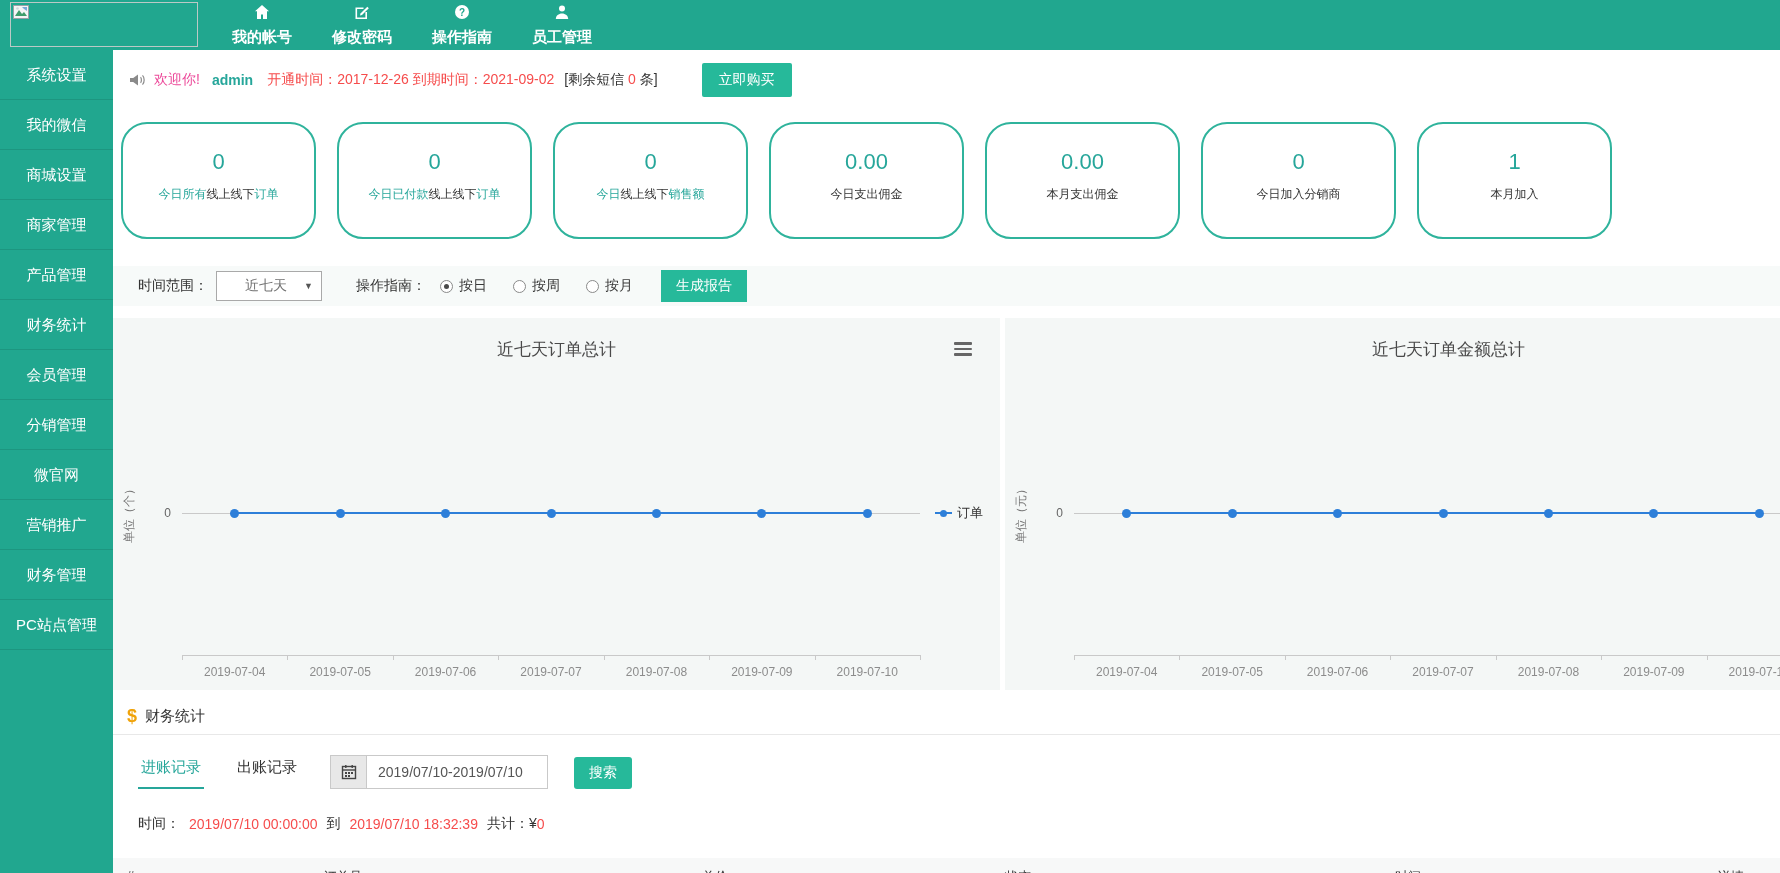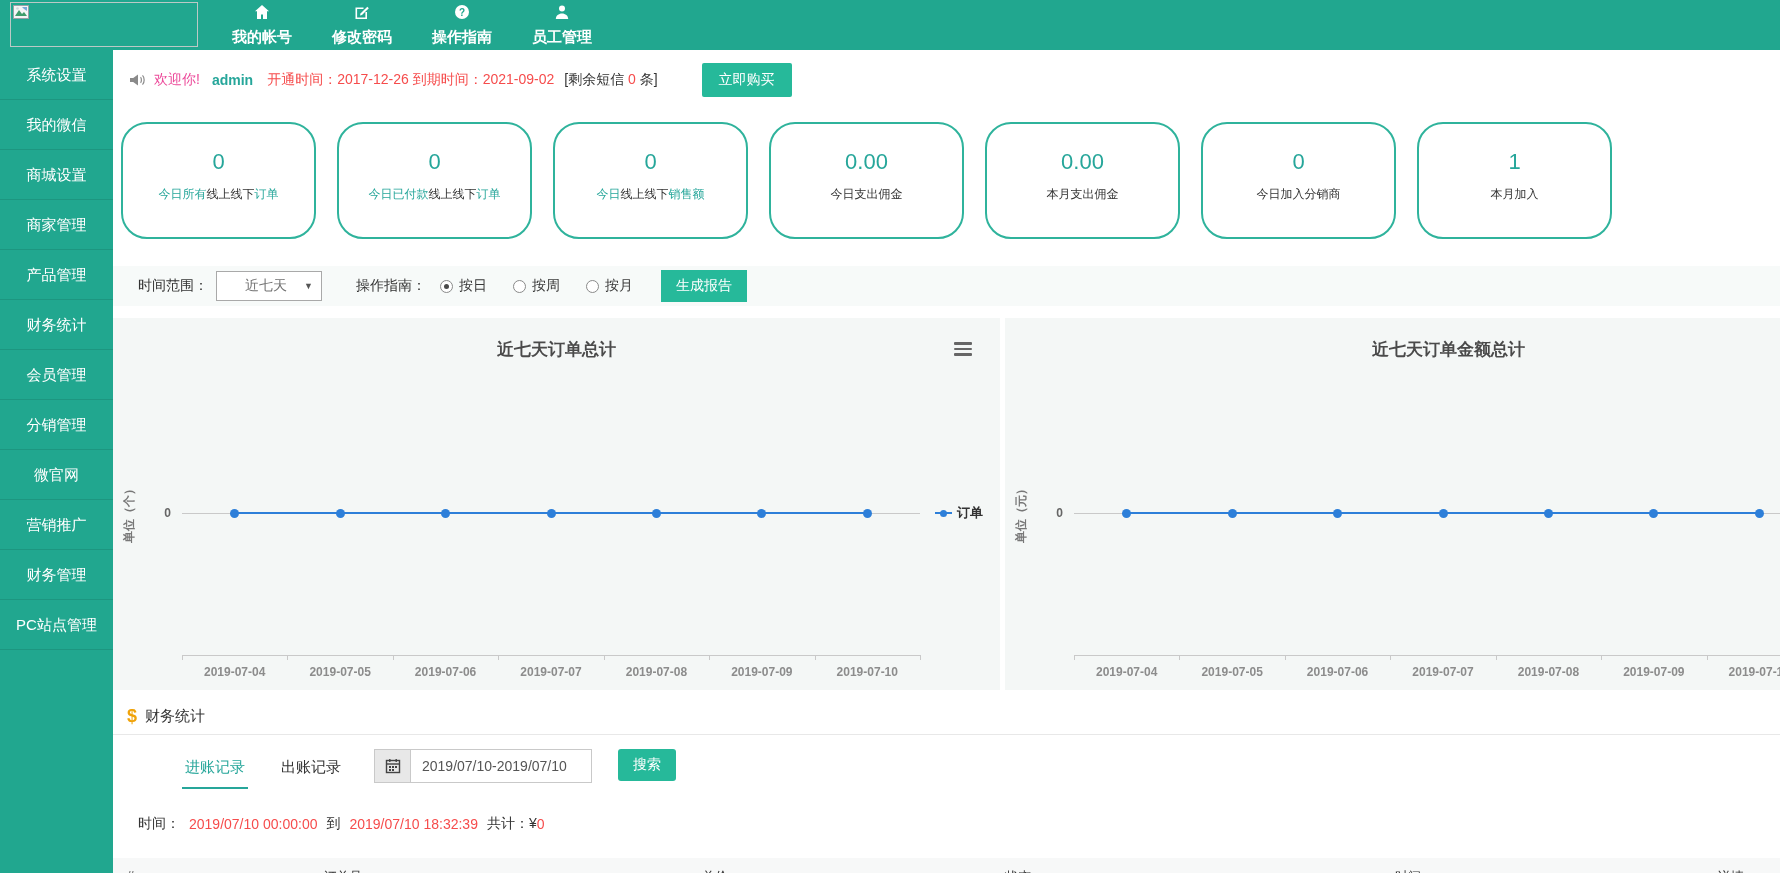--- a/index.html
+++ b/index.html
@@ -56,41 +56,41 @@
   .select-box .sel-val{flex:1;color:#737373;margin-left:20px;}
   .chev{font-size:9px;color:#555;}
   .f-gran{margin-left:34px;}
   .radio-group{display:flex;align-items:center;gap:26px;margin-left:14px;}
   .radio-opt{display:flex;align-items:center;gap:6px;cursor:pointer;color:#3a3a3a;}
   .rdot{width:13px;height:13px;border-radius:50%;border:1px solid #8a8a8a;background:#fff;position:relative;display:inline-block;}
   .rdot.checked:after{content:"";position:absolute;left:3px;top:3px;width:5px;height:5px;border-radius:50%;background:#4a4a4a;}
   .report-btn{margin-left:28px;background:var(--button);color:#fff;border:none;font-size:14px;padding:7px 15px;cursor:pointer;font-family:inherit;}
   
   .charts-row{margin-top:12px;display:flex;gap:5px;width:1800px;}
-  .chart-panel{flex:none;width:887px;height:372px;background:var(--chart-bg);position:relative;font-weight:bold;}
+  .chart-panel{flex:none;width:887px;height:372px;background:var(--chart-bg);position:relative;}
   .chart-title{position:absolute;top:20px;left:0;width:100%;text-align:center;font-size:17px;color:#4a4a4a;}
   .chart-menu{position:absolute;right:28px;top:24px;width:18px;cursor:pointer;}
   .chart-menu i{display:block;height:2.5px;background:#666;border-radius:1px;margin-bottom:3px;}
   .ylab{position:absolute;left:16px;top:195px;transform:translate(-50%,-50%) rotate(-90deg);font-size:12px;color:#777;white-space:nowrap;}
   .ytick{position:absolute;left:38px;top:188px;width:20px;text-align:right;font-size:12px;color:#666;}
   .baseline{position:absolute;left:69px;top:195px;width:738px;border-top:1px solid #c9c9c9;}
   .serline{position:absolute;top:194px;height:2px;background:var(--blue);}
   .dot{position:absolute;width:9px;height:9px;border-radius:50%;background:var(--blue);}
   .xaxis{position:absolute;left:69px;top:337px;width:738px;border-top:1px solid #c9c9c9;}
   .xtick{position:absolute;top:337px;width:1px;height:5px;background:#c9c9c9;}
   .xlabel{position:absolute;top:347px;transform:translateX(-50%);font-size:12px;color:var(--gray);white-space:nowrap;}
   .legend{position:absolute;left:822px;top:195px;transform:translateY(-50%);display:flex;align-items:center;gap:5px;cursor:pointer;}
   .lg-line{width:17px;height:2px;background:var(--blue);position:relative;display:inline-block;}
   .lg-line i{position:absolute;left:5px;top:-2.5px;width:7px;height:7px;border-radius:50%;background:var(--blue);}
   .legend span.lg-txt{font-size:13px;color:#333;}
   
   .finance-bar{margin-top:9px;height:36px;display:flex;align-items:center;padding-left:14px;border-bottom:1px solid #e8e8e8;}
   .dollar{color:var(--dollar);font-size:18px;font-weight:bold;}
   .fin-title{margin-left:8px;font-size:15px;color:#333;}
-  .tabs-row{margin-top:14px;height:40px;display:flex;align-items:flex-start;padding-left:44px;}
+  .tabs-row{margin-top:14px;height:40px;display:flex;align-items:flex-end;}
   .tab{margin-left:25px;height:40px;line-height:36px;font-size:15px;color:#333;cursor:pointer;padding:0 3px;border-bottom:2px solid transparent;}
   .tab.active{color:var(--accent);border-bottom-color:var(--accent);}
   .tab + .tab{margin-left:30px;}
   .date-wrap{margin-left:30px;display:flex;border:1px solid #c9c9c9;height:34px;background:#fff;}
   .cal-cell{width:36px;background:#e8e8e8;border-right:1px solid #c9c9c9;display:flex;align-items:center;justify-content:center;cursor:pointer;}
   .date-input{border:none;outline:none;width:180px;padding-left:11px;font-size:14px;color:#555;font-family:inherit;}
   .search-btn{margin-left:26px;background:var(--button);color:#fff;border:none;font-size:14px;padding:7px 15px;border-radius:3px;cursor:pointer;font-family:inherit;}
   .time-row{margin-top:26px;padding-left:25px;font-size:14px;display:flex;align-items:center;}
   .time-row .lbl{color:#333;}
   .time-row .red{color:var(--red);}

